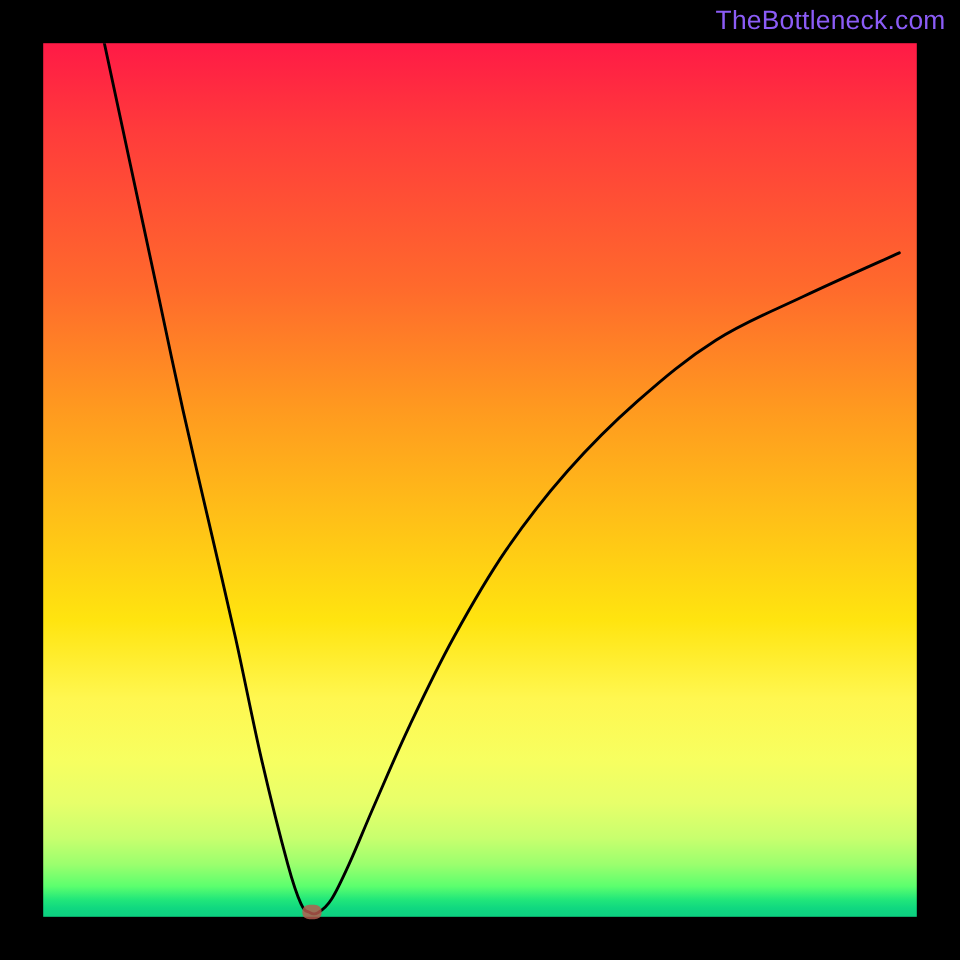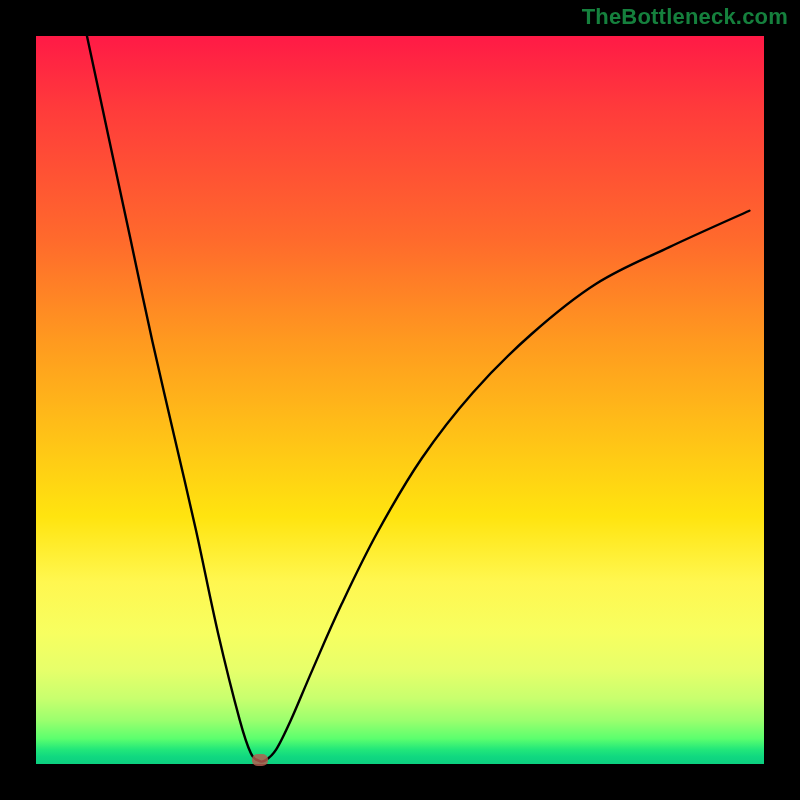--- a/index.html
+++ b/index.html
@@ -49,24 +49,23 @@
     position: absolute;
     left: 0;
     top: 0;
     width: 728px;
     height: 728px;
   }
   .watermark {
     position: absolute;
     top: 4px;
     right: 12px;
-    color: #15803d;
+    color: #8b5cf6;
     font-size: 22px;
     letter-spacing: 0.2px;
-    font-weight: bold;
   }
   .dot {
     position: absolute;
     width: 16px;
     height: 12px;
     border-radius: 6px / 5px;
     background: #b85a4e;
     opacity: 0.82;
   }
 </style>

